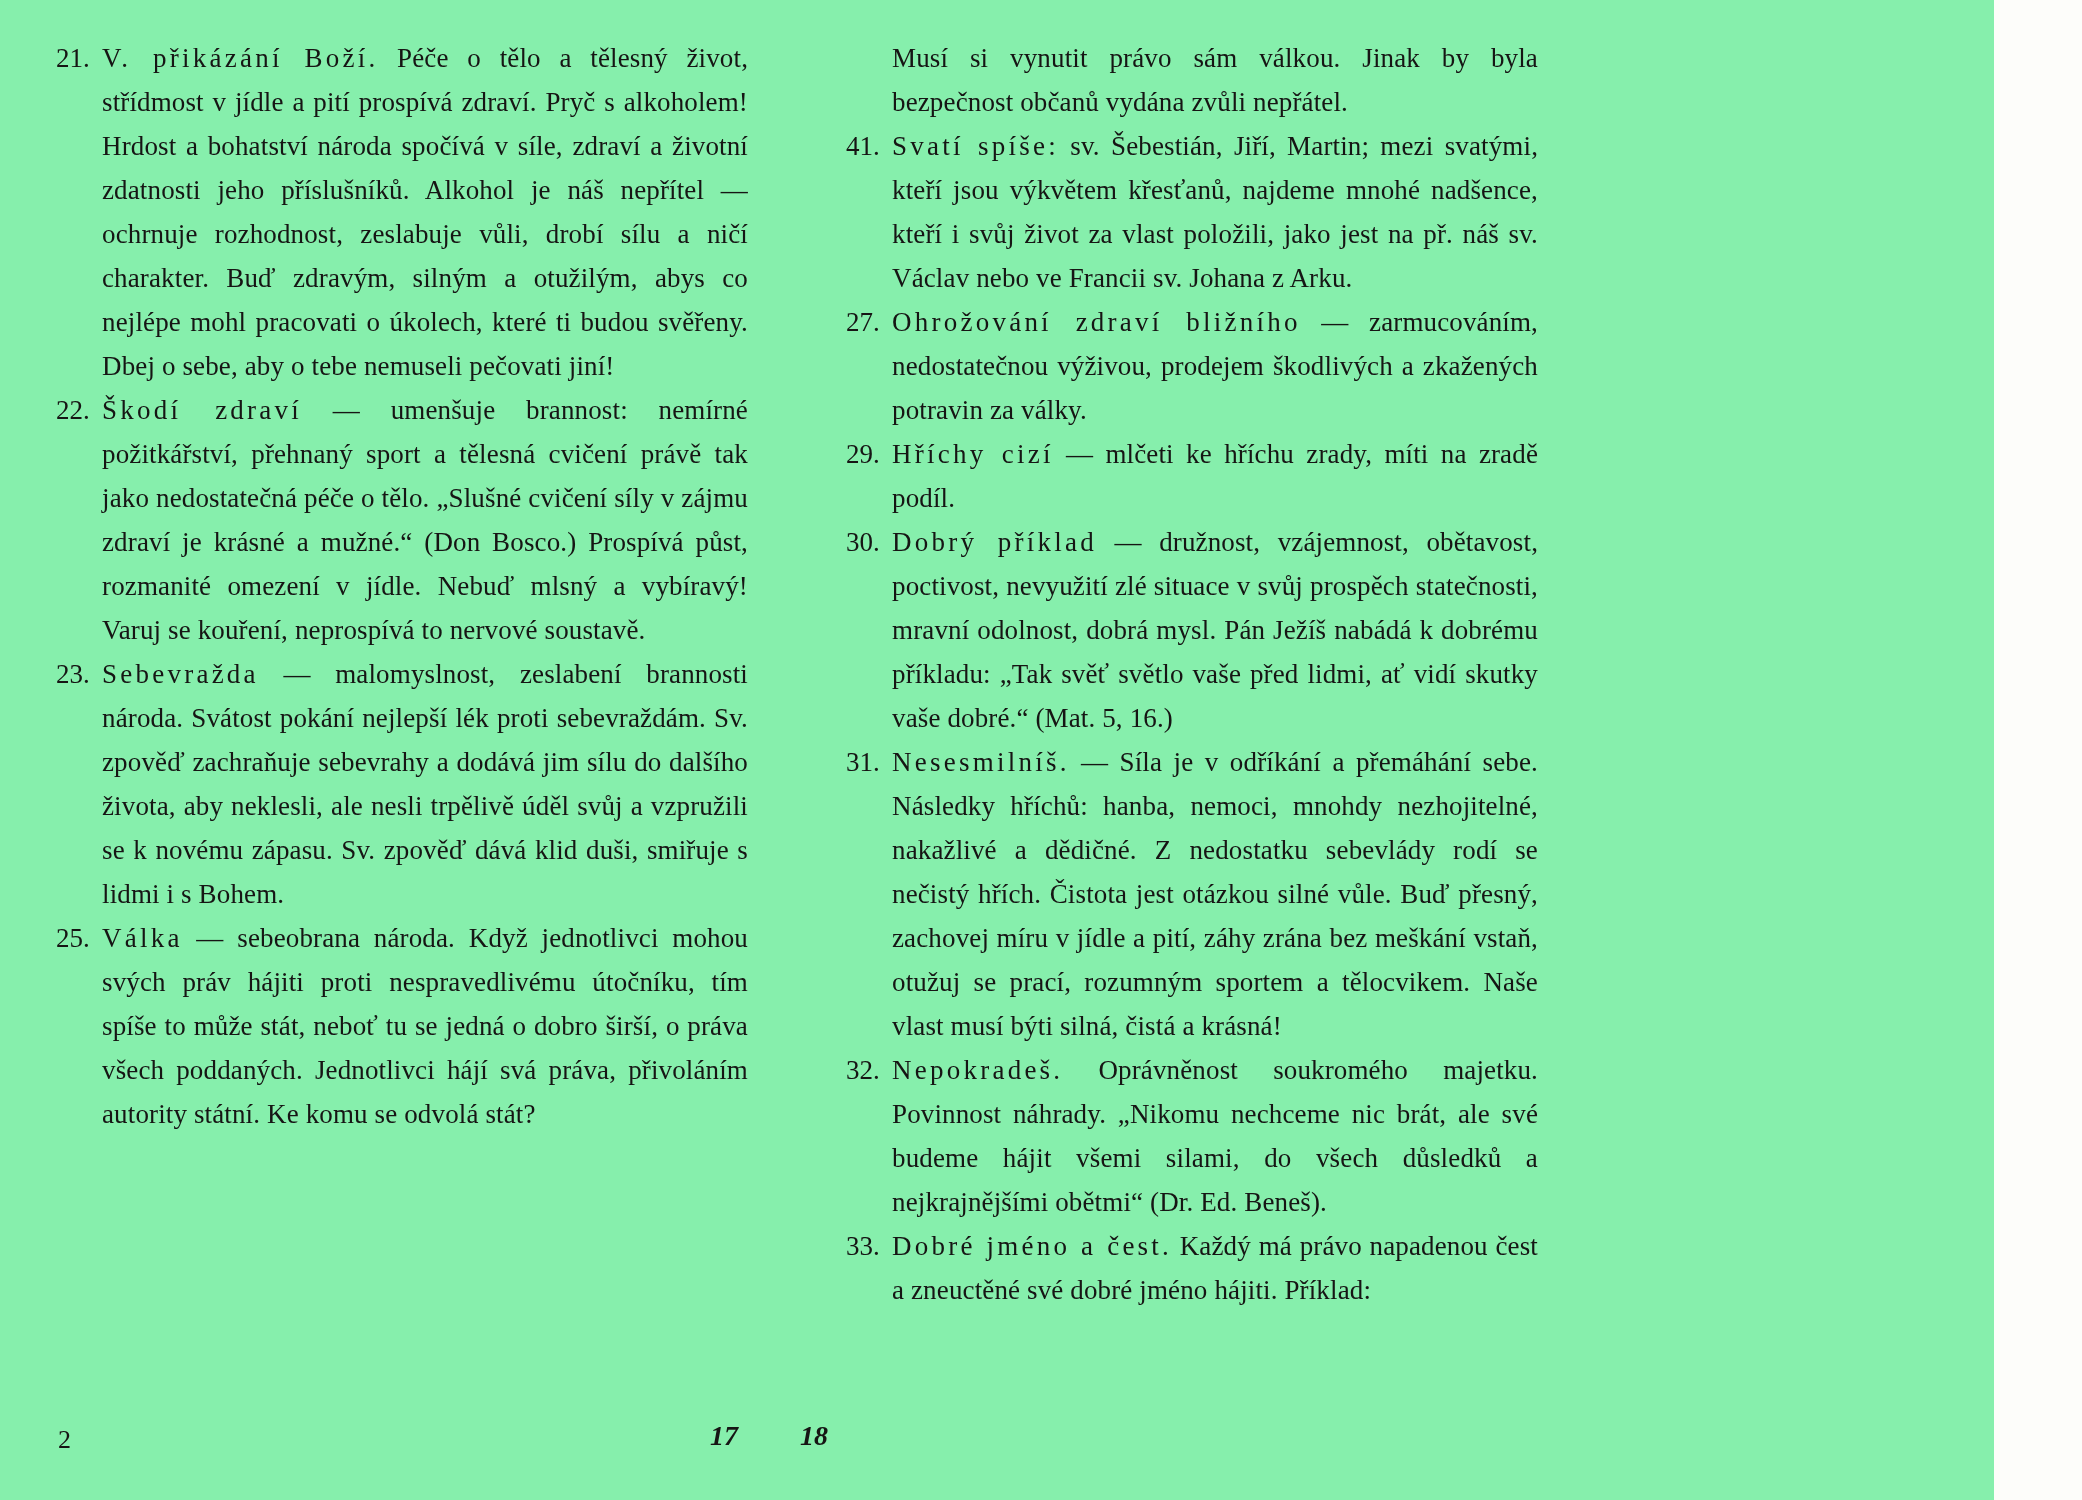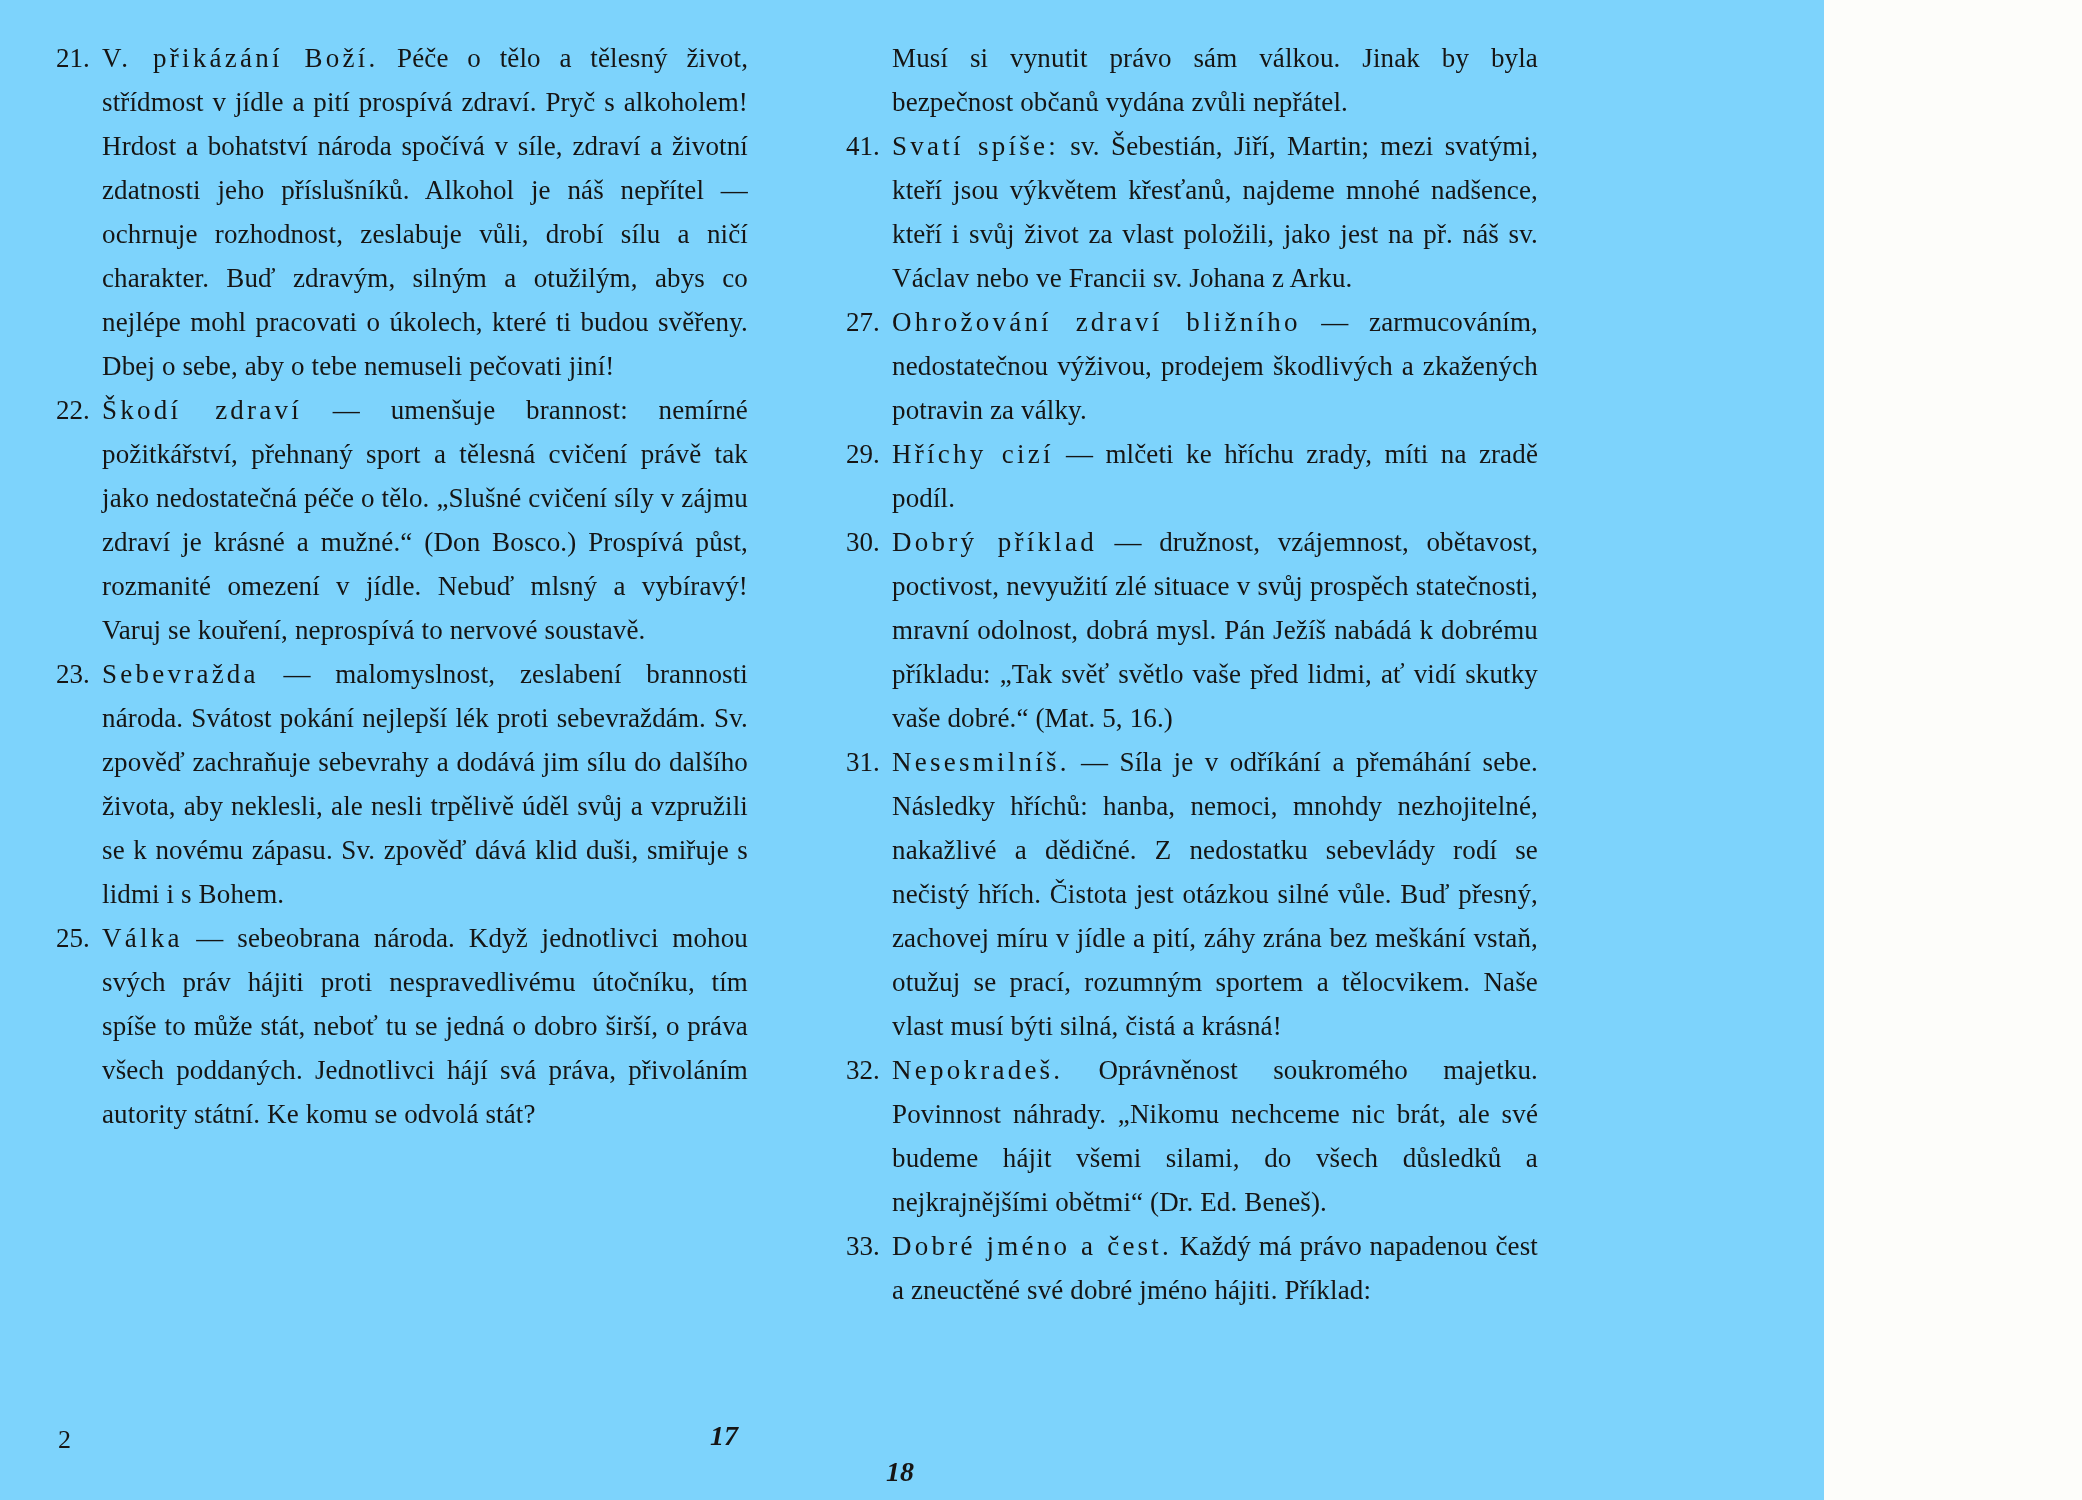--- a/index.html
+++ b/index.html
@@ -2,23 +2,23 @@
 <html lang="cs"><head>
 <meta charset="utf-8">
 <style>
   html, body {
     margin: 0;
     padding: 0;
     background: #fdfdfa;
   }
   .page {
     position: relative;
-    width: 1824px;
+    width: 1994px;
     height: 1500px;
-    background: #7dd3fc;
+    background: #86efac;
     color: #161514;
     font-family: "Liberation Serif", "DejaVu Serif", serif;
     font-size: 27px;
     line-height: 44px;
     overflow: hidden;
   }
   .col {
     position: absolute;
     top: 36px;
     width: 692px;
@@ -51,21 +51,21 @@
     font-size: 26px;
   }
   .footer-page {
     position: absolute;
     top: 1414px;
     font-size: 28px;
     font-style: italic;
     font-weight: bold;
   }
   #page-num-left  { left: 710px; }
-  #page-num-right { left: 886px; margin-top: 36px; }
+  #page-num-right { left: 800px; }
 </style>
 </head>
 <body>
 
 <div class="page">
 
   <div class="col" id="col-left">
 
     <p class="item">
       <span class="num">21.</span>

